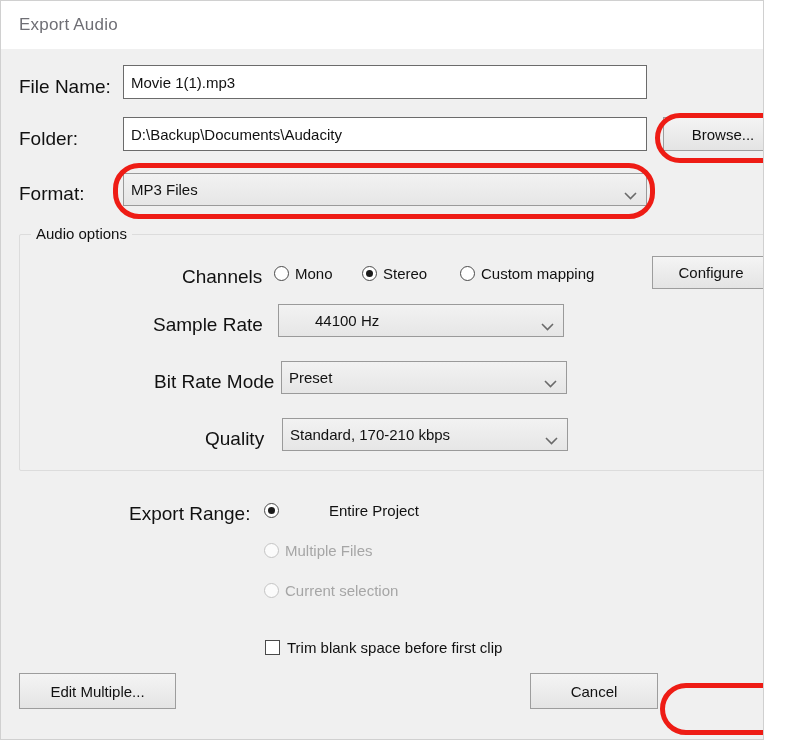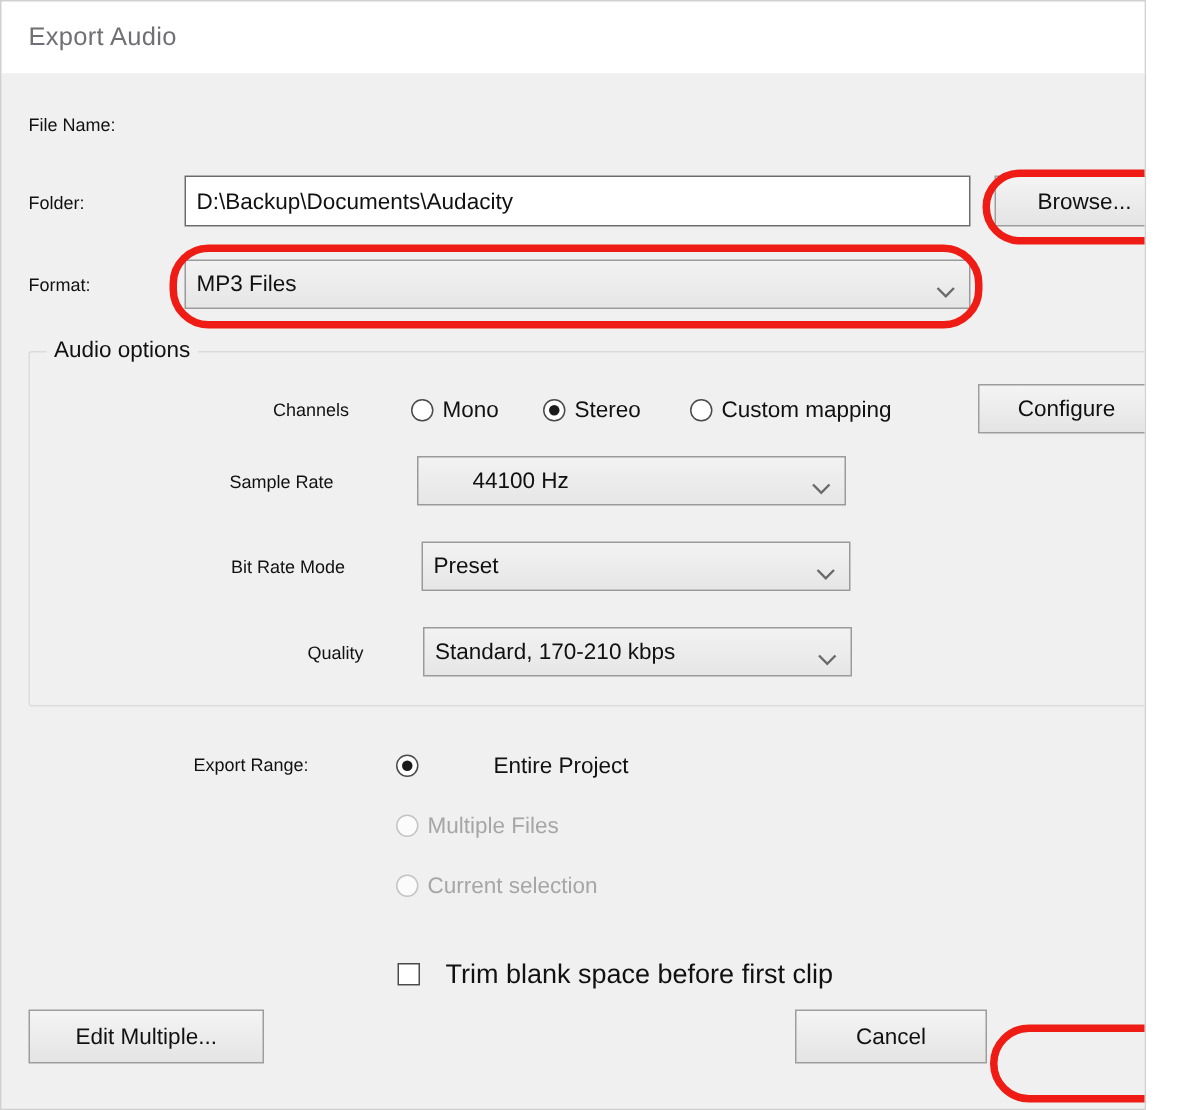--- a/index.html
+++ b/index.html
@@ -56,21 +56,21 @@
   
   .body {
     position: absolute;
     left: 0; top: 48px;
     width: 800px;
     height: 691px;
     background: #f0f0f0;
   }
   .row-label {
     position: absolute;
-    font-size: 12px;
+    font-size: 19px;
     color: #111;
     white-space: nowrap;
   }
   .textfield {
     position: absolute;
     box-sizing: border-box;
     background: #ffffff;
     border: 1px solid #6b6b6b;
     font-size: 15px;
     color: #111;
@@ -168,22 +168,22 @@
   }
   .checkbox {
     width: 15px;
     height: 15px;
     border: 1px solid #4a4a4a;
     background: #ffffff;
     box-sizing: border-box;
     flex: none;
   }
   .checkbox-label {
-    margin-left: 17px;
-    font-size: 18px;
+    margin-left: 7px;
+    font-size: 15px;
     color: #111;
   }
   
   .annot {
     position: absolute;
     border: 5px solid #ee1c15;
     border-radius: 26px;
     box-sizing: border-box;
     pointer-events: none;
   }
@@ -199,20 +199,21 @@
       <svg width="20" height="20" viewBox="0 0 20 20">
         <line x1="3" y1="3" x2="17" y2="17" stroke="#8a8a8a" stroke-width="1.6"></line>
         <line x1="17" y1="3" x2="3" y2="17" stroke="#8a8a8a" stroke-width="1.6"></line>
       </svg>
     </div>
   </div>
 
   <div class="body">
 
     <div class="row-label" style="left:18px; top:27px;">File Name:</div>
+    <div class="textfield" style="left:122px; top:16px; width:524px; height:34px;">Movie 1(1).mp3</div>
 
     <div class="row-label" style="left:18px; top:79px;">Folder:</div>
     <div class="textfield" style="left:122px; top:68px; width:524px; height:34px;">D:\Backup\Documents\Audacity</div>
     <div class="btn" style="left:662px; top:68px; width:120px; height:34px;">Browse...</div>
 
     <div class="row-label" style="left:18px; top:134px;">Format:</div>
     <div class="combobox" style="left:122px; top:124px; width:524px; height:33px;">
       <span>MP3 Files</span>
       <span class="chev">
         <svg width="13" height="8" viewBox="0 0 13 8">

